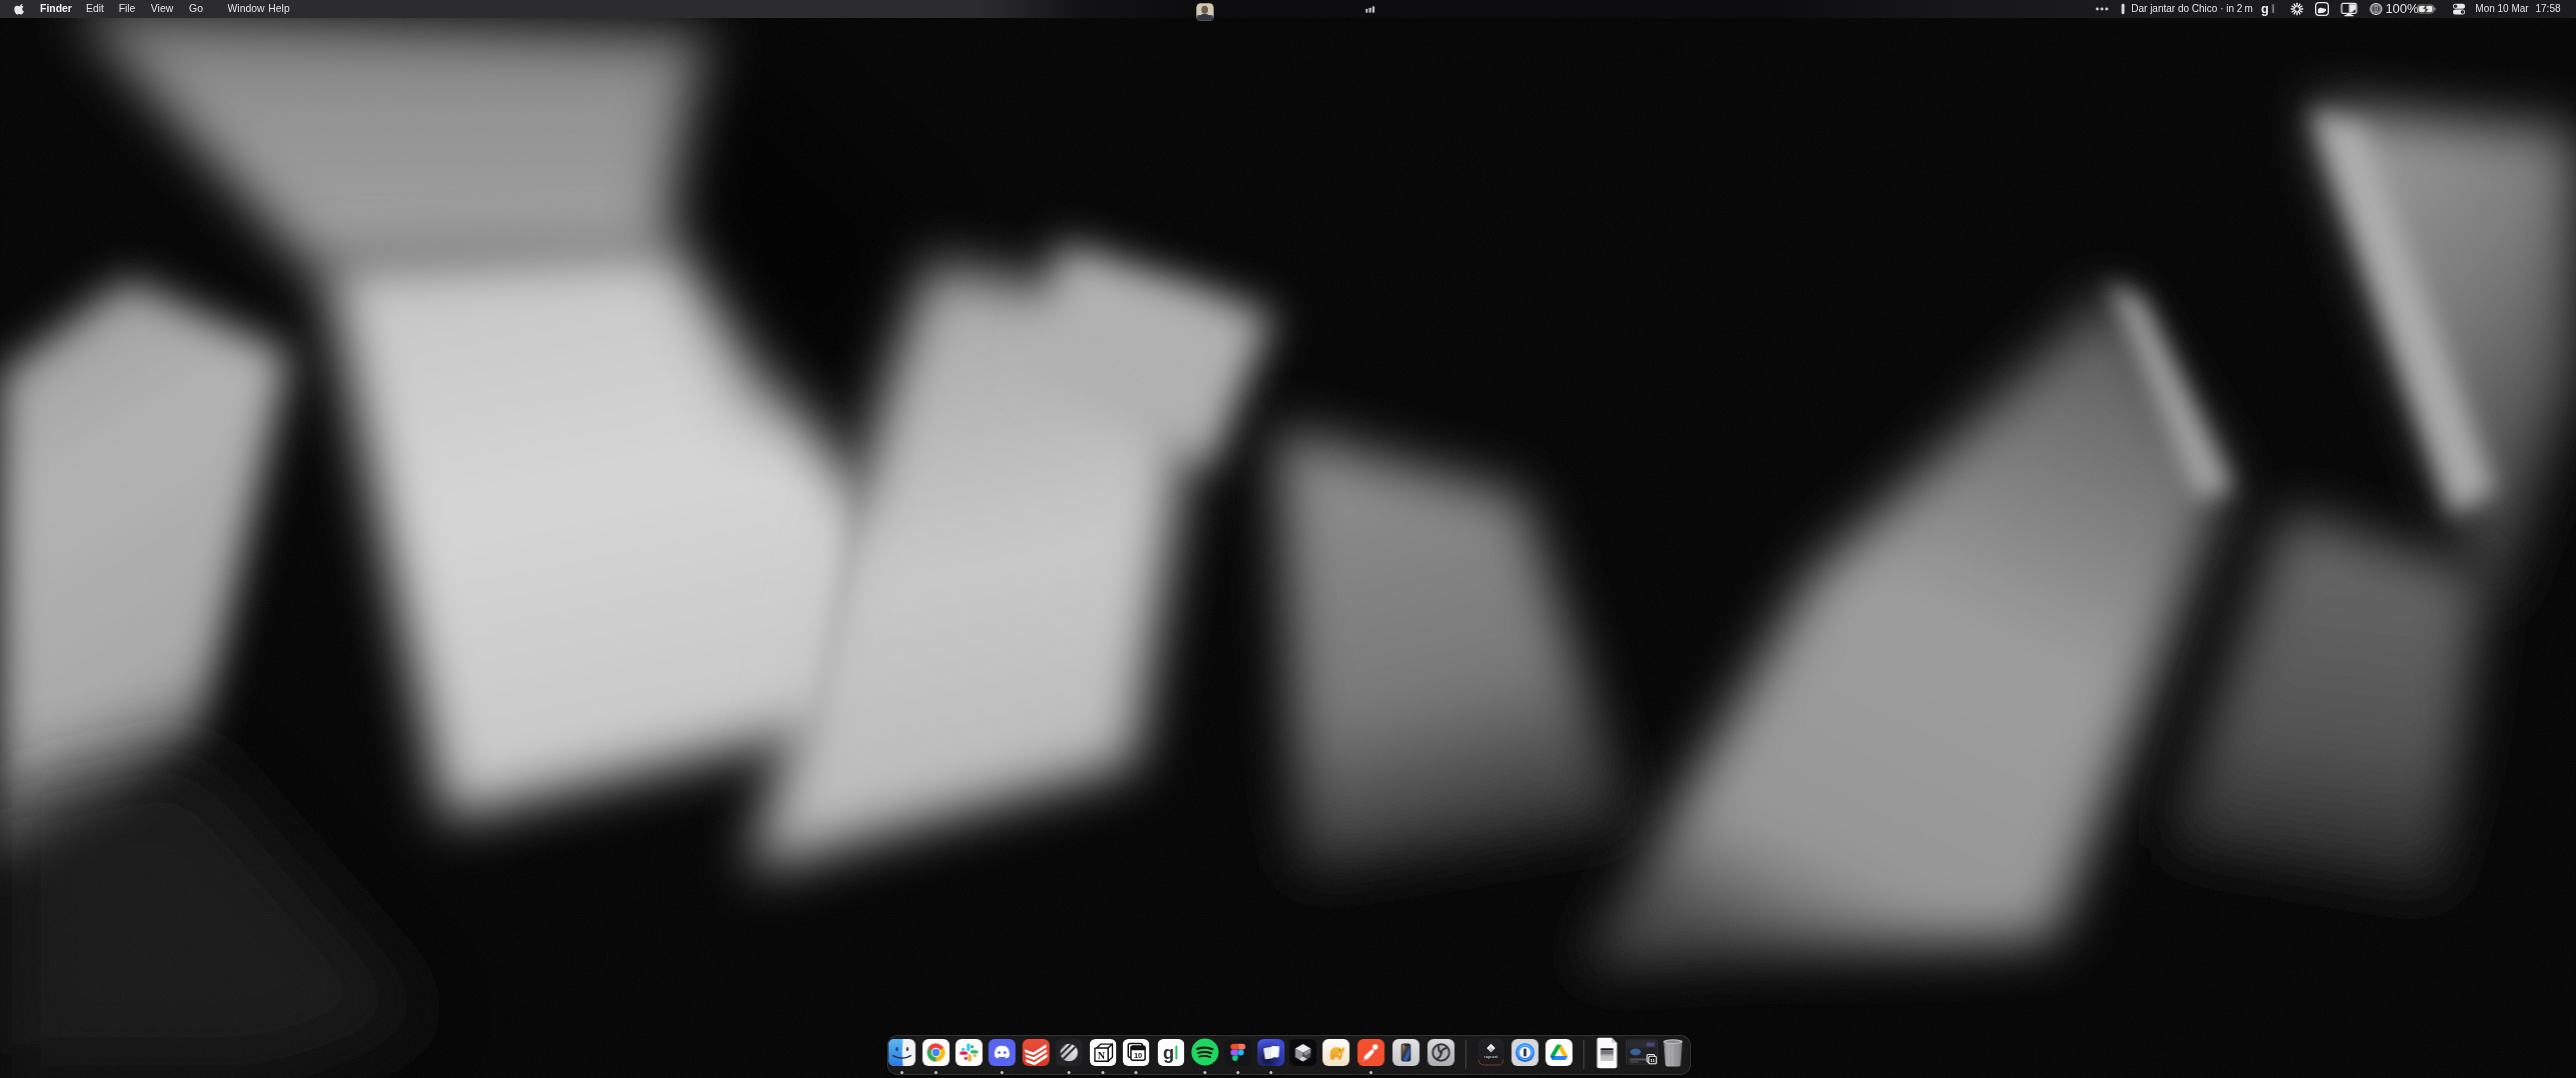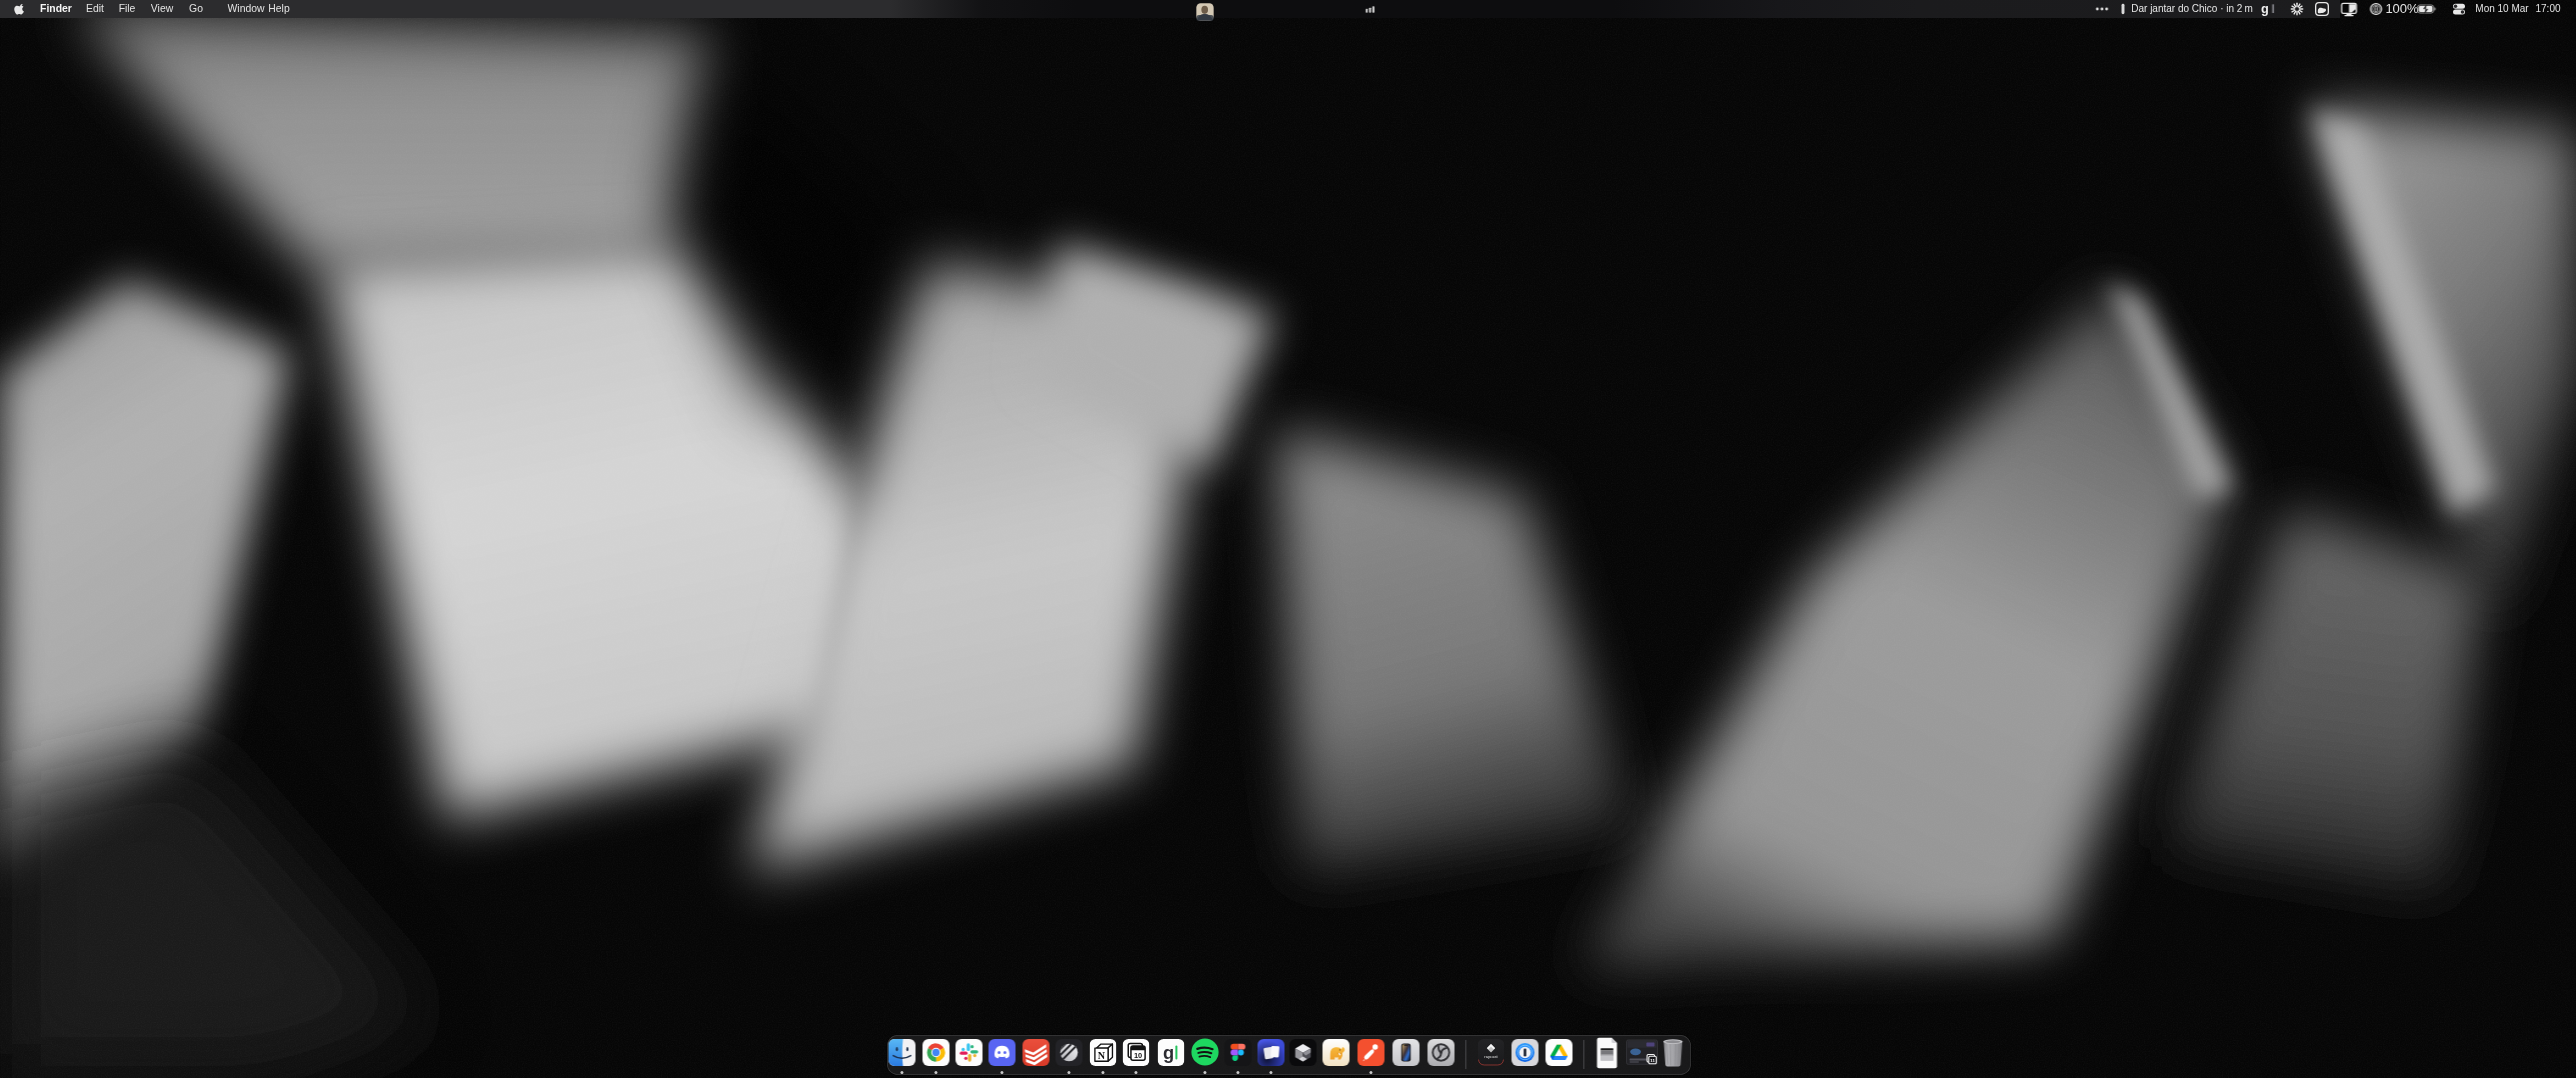--- a/index.html
+++ b/index.html
@@ -1,18 +1,18 @@
 <!DOCTYPE html>
 <html style="font-size:10.7px"><head><meta charset="utf-8">
 <style>
 html,body{margin:0;padding:0;width:2576px;height:1078px;background:#000;overflow:hidden}
 *{box-sizing:border-box}
 body{font-family:"Liberation Sans",sans-serif;position:relative;-webkit-font-smoothing:antialiased}
 #wall{position:absolute;left:0;top:0}
-#menubar{position:absolute;left:0;top:0;width:2340px;height:18px;
+#menubar{position:absolute;left:0;top:0;width:2576px;height:18px;
 background:linear-gradient(90deg,#2c2c2e 0%,#2c2c2e 38%,#121214 42%,#0d0d0f 46%,#0d0d0f 69%,#17171a 76%,#1b1b1d 82%,#1c1c1e 100%)}
 .mb{position:absolute;top:0;height:18px;line-height:18px;transform:translateX(-50%) translateZ(0);will-change:transform;color:#e3e3e3;font-size:10.4px;white-space:nowrap}
 .mbb{font-weight:bold;color:#f5f5f5}
 #dock{position:absolute;left:887px;top:1035px;width:804px;height:40px;border-radius:10.7px;
 background:rgba(28,28,30,0.88);box-shadow:inset 0 0 0 0.7px rgba(255,255,255,0.14), 0 0 0 0.7px rgba(0,0,0,0.45)}
 .ico{position:absolute;top:1039px;width:27px;height:27px;transform:translateX(-50%) translateZ(0);will-change:transform}
 .dot{position:absolute;top:1071px;width:3.1px;height:3.1px;border-radius:50%;background:#c9c9c9;transform:translateX(-50%)}
 .sep{position:absolute;top:1040px;width:1.3px;height:29px;background:#4a4a4e;transform:translateX(-50%)}
 </style></head>
 <body>
@@ -184,21 +184,21 @@
 <path d="M27.2,11 v5 q2,-0.4 2,-2.5 q0,-2.1 -2,-2.5 z" fill="#9a9a9a"></path>
 <path d="M15.3,7 l-4.6,6.3 h3.4 l-1.4,6.7 l4.6,-6.3 h-3.4 z" fill="#1b1b1d" stroke="#1b1b1d" stroke-width="0.6"></path>
 </svg>
 <svg class="mb" style="left:2459px" width="16" height="18" viewBox="0 0 24 27">
 <rect x="3" y="5.5" width="18" height="7.6" rx="3.8" fill="#e8e8e8"></rect>
 <circle cx="6.8" cy="9.3" r="2.6" fill="#2a2a2c"></circle>
 <rect x="3" y="14.3" width="18" height="7.6" rx="3.8" fill="#e8e8e8"></rect>
 <circle cx="17.2" cy="18.1" r="2.6" fill="#2a2a2c"></circle>
 </svg>
 <div class="mb" style="left:2502px;font-size:10px">Mon 10 Mar</div>
-<div class="mb" style="left:2548px;font-size:10px">17:00</div>
+<div class="mb" style="left:2548px;font-size:10px">17:58</div>
 </div>
 <div id="dock"></div>
 
 <svg class="ico" style="left:902px" viewBox="0 0 40 40">
 <defs>
       <linearGradient id="fin" x1="0" y1="0" x2="0" y2="1">
         <stop offset="0" stop-color="#59b8f5"></stop>
         <stop offset="1" stop-color="#2a7ae0"></stop>
       </linearGradient>
     </defs>

